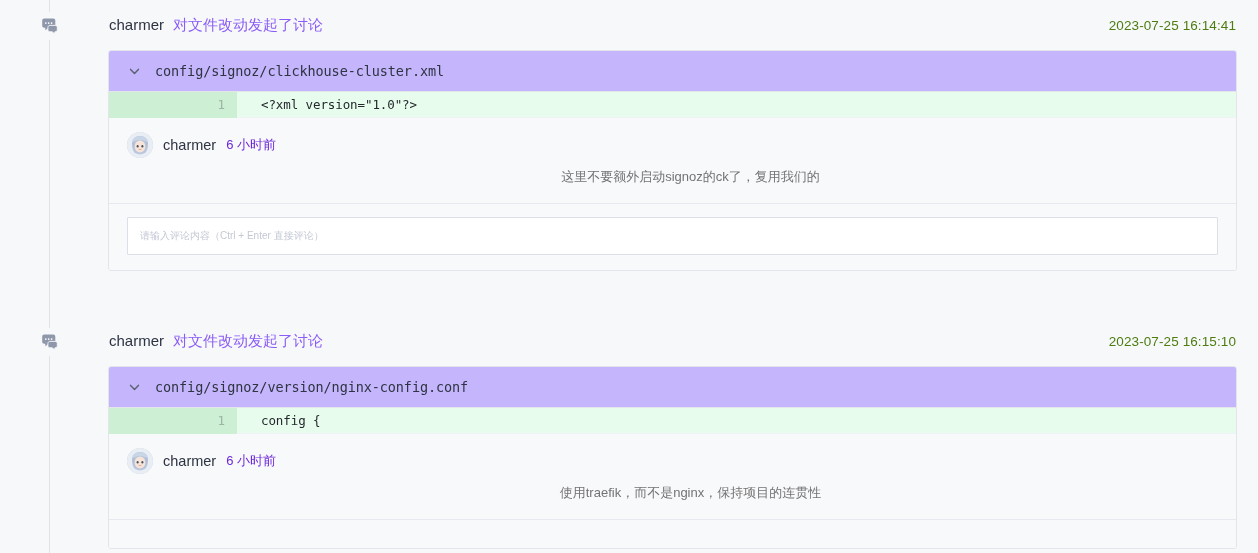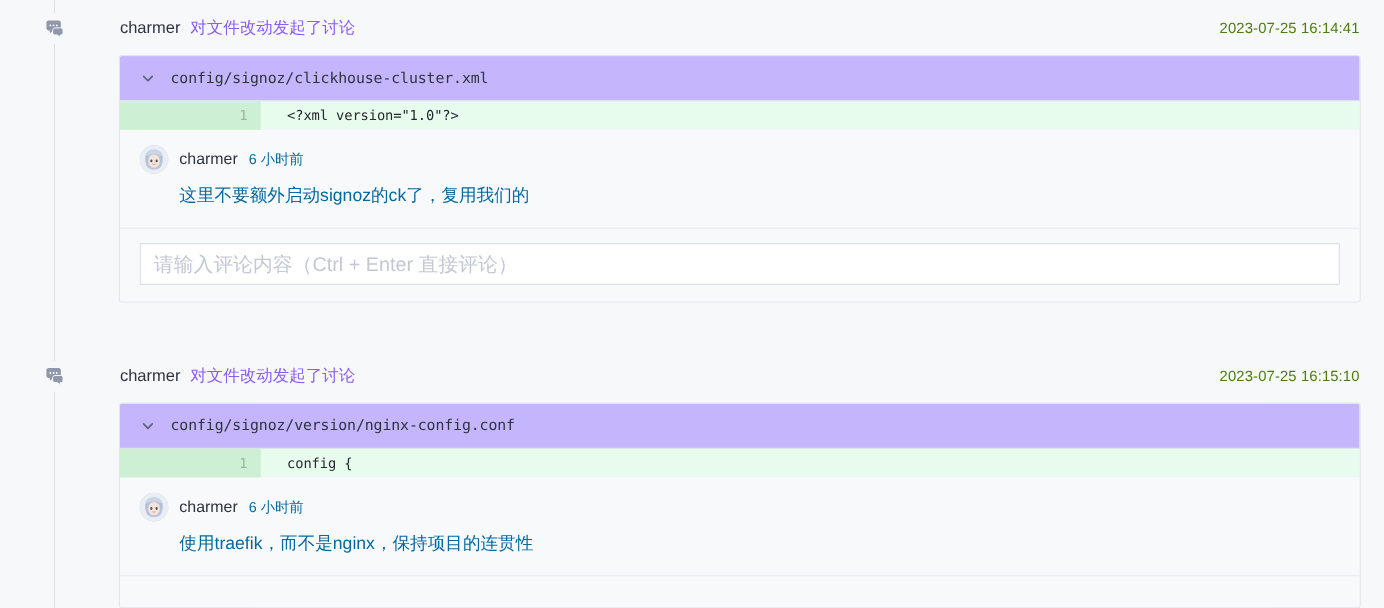--- a/index.html
+++ b/index.html
@@ -156,43 +156,44 @@
     background: #cfd6e4;
     position: relative;
   }
   .avatar svg { display: block; }
   .comment-author {
     font-size: 14.5px;
     color: #2d3342;
   }
   .comment-ago {
     font-size: 13px;
-    color: #0369a1;
+    color: #6d28d9;
     text-align: right;
   }
   .comment-body {
     margin-top: 9px;
     padding-left: 36px;
-    font-size: 16px;
-    color: #0369a1;
+    font-size: 13px;
+    color: #737373;
     line-height: 1.5;
+    text-align: center;
   }
 
   .reply-area {
     padding: 13px 18px 15px 18px;
     background: #f8f9fb;
   }
   .reply-input {
     width: 100%;
     height: 38px;
     border: 1px solid #dcdfe6;
     border-radius: 1px;
     background: #ffffff;
     padding: 0 12px;
-    font-size: 18px;
+    font-size: 10px;
     font-family: "Liberation Sans", "DejaVu Sans", sans-serif;
     color: #2d3342;
     outline: none;
   }
   .reply-input::placeholder { color: #c3c8d4; }
 
   
   #event-1 { top: 0px; }
   #node-1  { top: 12px; }
   #event-2 { top: 316px; }

